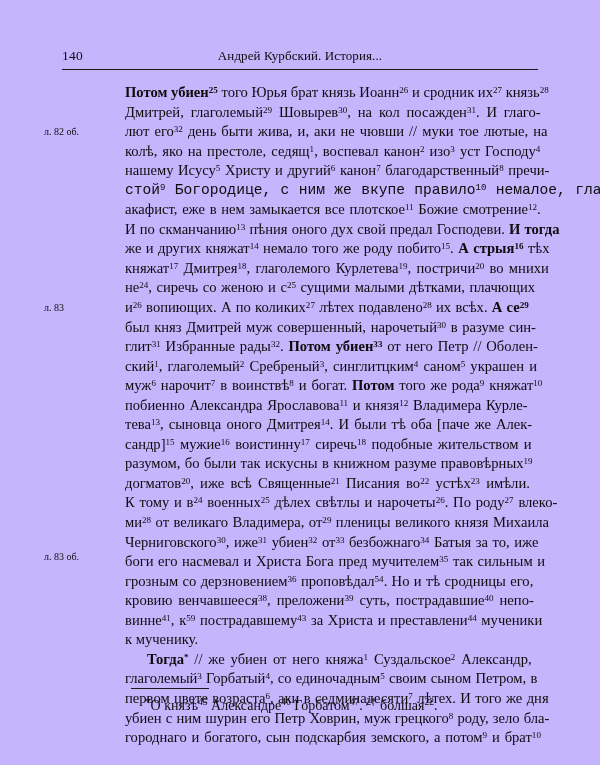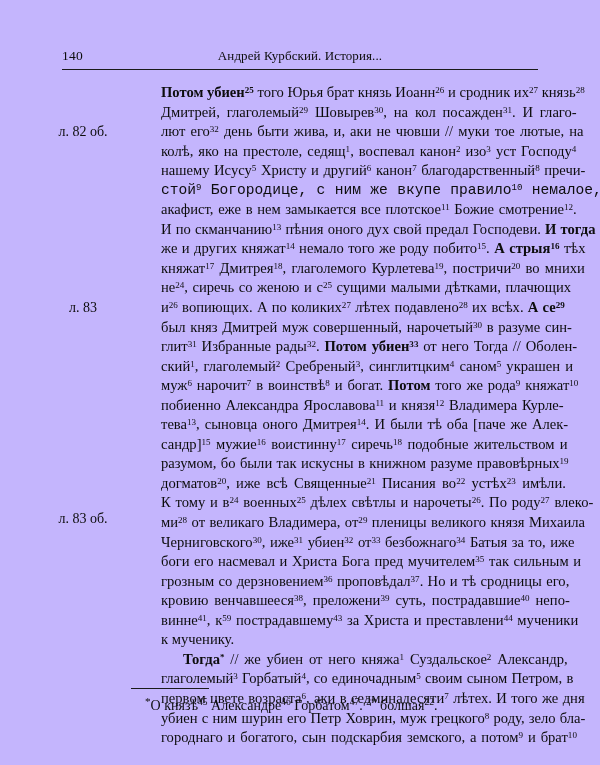--- a/index.html
+++ b/index.html
@@ -59,40 +59,39 @@
     top: 83px;
     width: 413px;
   }
   .line {
     position: relative;
     height: 19.55px;
     font-size: 14.6px;
     line-height: 19.55px;
     white-space: nowrap;
     letter-spacing: 0;
-    margin-left: 36px;
   }
   
   .line span { white-space: pre; }
 
   .b { font-weight: bold; }
   sup {
     font-size: 0.62em;
     vertical-align: 0.48em;
     line-height: 0;
     letter-spacing: 0;
   }
 
   
   .margin-note {
     position: absolute;
     left: 44px;
     width: 78px;
-    text-align: center;
-    font-size: 14px;
+    text-align: left;
+    font-size: 10px;
     line-height: 19.55px;
     white-space: nowrap;
   }
 
   
   .footnote-rule {
     position: absolute;
     left: 131px;
     top: 688px;
     width: 78px;
@@ -129,45 +128,45 @@
       <div class="line" style="word-spacing: 1.4px;"><span>колѣ, яко на престоле, седящ</span><sup>1</sup><span>, воспевал канон</span><sup>2</sup><span> изо</span><sup>3</sup><span> уст Господу</span><sup>4</sup></div>
       <div class="line" style="word-spacing: 0.9px;"><span>нашему Исусу</span><sup>5</sup><span> Христу и другий</span><sup>6</sup><span> канон</span><sup>7</sup><span> благодарственный</span><sup>8</sup><span> пречи-</span></div>
       <div class="line" style="word-spacing: 0.6px; font-family: Liberation Mono, monospace;"><span>стой</span><sup>9</sup><span> Богородице, с ним же вкупе правило</span><sup>10</sup><span> немалое, глаголемое</span></div>
       <div class="line" style="word-spacing: 1px;"><span>акафист, еже в нем замыкается все плотское</span><sup>11</sup><span> Божие смотрение</span><sup>12</sup><span>.</span></div>
       <div class="line" style="word-spacing: 0.5px;"><span>И по скманчанию</span><sup>13</sup><span> пѣния оного дух свой предал Господеви. </span><span class="b">И тогда</span></div>
       <div class="line" style="word-spacing: 0.8px;"><span>же и других княжат</span><sup>14</sup><span> немало того же роду побито</span><sup>15</sup><span>. </span><span class="b">А стрыя</span><sup class="b">16</sup><span> тѣх</span></div>
       <div class="line" style="word-spacing: 1.6px;"><span>княжат</span><sup>17</sup><span> Дмитрея</span><sup>18</sup><span>, глаголемого Курлетева</span><sup>19</sup><span>, постричи</span><sup>20</sup><span> во мнихи</span></div>
       <div class="line" style="word-spacing: 0.9px;"><span>не</span><sup>24</sup><span>, сиречь со женою и с</span><sup>25</sup><span> сущими малыми дѣтками, плачющих</span></div>
       <div class="line" style="word-spacing: 0.6px;"><span>и</span><sup>26</sup><span> вопиющих. А по коликих</span><sup>27</sup><span> лѣтех подавлено</span><sup>28</sup><span> их всѣх. </span><span class="b">А се</span><sup class="b">29</sup></div>
       <div class="line" style="word-spacing: 1px;"><span>был княз Дмитрей муж совершенный, нарочетый</span><sup>30</sup><span> в разуме син-</span></div>
-      <div class="line" style="word-spacing: 1.2px;"><span>глит</span><sup>31</sup><span> Избранные рады</span><sup>32</sup><span>. </span><span class="b">Потом убиен</span><sup class="b">33</sup><span> от него Тогда // Оболен-</span></div>
+      <div class="line" style="word-spacing: 1.2px;"><span>глит</span><sup>31</sup><span> Избранные рады</span><sup>32</sup><span>. </span><span class="b">Потом убиен</span><sup class="b">33</sup><span> от него Петр // Оболен-</span></div>
       <div class="line" style="word-spacing: 1.5px;"><span>ский</span><sup>1</sup><span>, глаголемый</span><sup>2</sup><span> Сребреный</span><sup>3</sup><span>, синглитцким</span><sup>4</sup><span> саном</span><sup>5</sup><span> украшен и</span></div>
       <div class="line" style="word-spacing: 1.2px;"><span>муж</span><sup>6</sup><span> нарочит</span><sup>7</sup><span> в воинствѣ</span><sup>8</sup><span> и богат. </span><span class="b">Потом</span><span> того же рода</span><sup>9</sup><span> княжат</span><sup>10</sup></div>
       <div class="line" style="word-spacing: 1px;"><span>побиенно Александра Ярославова</span><sup>11</sup><span> и князя</span><sup>12</sup><span> Владимера Курле-</span></div>
       <div class="line" style="word-spacing: 1.4px;"><span>тева</span><sup>13</sup><span>, сыновца оного Дмитрея</span><sup>14</sup><span>. И были тѣ оба [паче же Алек-</span></div>
       <div class="line" style="word-spacing: 1.8px;"><span>сандр]</span><sup>15</sup><span> мужие</span><sup>16</sup><span> воистинну</span><sup>17</sup><span> сиречь</span><sup>18</sup><span> подобные жительством и</span></div>
       <div class="line" style="word-spacing: 0.7px;"><span>разумом, бо были так искусны в книжном разуме правовѣрных</span><sup>19</sup></div>
       <div class="line" style="word-spacing: 2.6px;"><span>догматов</span><sup>20</sup><span>, иже всѣ Священные</span><sup>21</sup><span> Писания во</span><sup>22</sup><span> устѣх</span><sup>23</sup><span> имѣли.</span></div>
       <div class="line" style="word-spacing: 1.1px;"><span>К тому и в</span><sup>24</sup><span> военных</span><sup>25</sup><span> дѣлех свѣтлы и нарочеты</span><sup>26</sup><span>. По роду</span><sup>27</sup><span> влеко-</span></div>
       <div class="line" style="word-spacing: 0.8px;"><span>ми</span><sup>28</sup><span> от великаго Владимера, от</span><sup>29</sup><span> пленицы великого князя Михаила</span></div>
       <div class="line" style="word-spacing: 0.9px;"><span>Черниговского</span><sup>30</sup><span>, иже</span><sup>31</sup><span> убиен</span><sup>32</sup><span> от</span><sup>33</sup><span> безбожнаго</span><sup>34</sup><span> Батыя за то, иже</span></div>
       <div class="line" style="word-spacing: 0.9px;"><span>боги его насмевал и Христа Бога пред мучителем</span><sup>35</sup><span> так сильным и</span></div>
-      <div class="line" style="word-spacing: 0.7px;"><span>грозным со дерзновением</span><sup>36</sup><span> проповѣдал</span><sup>37</sup><span>. Но и тѣ сродницы его,</span></div>
+      <div class="line" style="word-spacing: 0.7px;"><span>грозным со дерзновением</span><sup>36</sup><span> проповѣдал</span><sup>54</sup><span>. Но и тѣ сродницы его,</span></div>
       <div class="line" style="word-spacing: 2.4px;"><span>кровию венчавшееся</span><sup>38</sup><span>, преложени</span><sup>39</sup><span> суть, пострадавшие</span><sup>40</sup><span> непо-</span></div>
       <div class="line" style="word-spacing: 1px;"><span>винне</span><sup>41</sup><span>, к</span><sup>59</sup><span> пострадавшему</span><sup>43</sup><span> за Христа и преставлени</span><sup>44</sup><span> мученики</span></div>
       <div class="line" style="word-spacing: 0px;"><span>к мученику.</span></div>
       <div class="line" style="word-spacing: 2.2px; text-indent: 22px;"><span class="b">Тогда</span><sup class="b">*</sup><span> // же убиен от него княжа</span><sup>1</sup><span> Суздальское</span><sup>2</sup><span> Александр,</span></div>
       <div class="line" style="word-spacing: 0.6px;"><span>глаголемый</span><sup>3</sup><span> Горбатый</span><sup>4</sup><span>, со единочадным</span><sup>5</sup><span> своим сыном Петром, в</span></div>
       <div class="line" style="word-spacing: 0.7px;"><span>первом цвете возраста</span><sup>6</sup><span>, аки в седминадесяти</span><sup>7</sup><span> лѣтех. И того же дня</span></div>
       <div class="line" style="word-spacing: 0.5px;"><span>убиен с ним шурин его Петр Ховрин, муж грецкого</span><sup>8</sup><span> роду, зело бла-</span></div>
       <div class="line" style="word-spacing: 1.2px;"><span>городнаго и богатого, сын подскарбия земского, а потом</span><sup>9</sup><span> и брат</span><sup>10</sup></div>
     </div>
 
   <div id="margin-layer">
       <div class="margin-note" style="top: 122.1px;">л. 82 об.</div>
       <div class="margin-note" style="top: 298.05px;">л. 83</div>
-      <div class="margin-note" style="top: 509px;">л. 83 об.</div>
+      <div class="margin-note" style="top: 547px;">л. 83 об.</div>
     </div>
 
   <div class="footnote-rule"></div>
   <div class="footnote" id="footnote"><span class="star">*</span><span>О князѣ</span><sup>45</sup><span> Александре</span><sup>46</sup><span> Горбатом</span><sup>47</sup><span>.  </span><sup>2</sup><span class="star">*</span><span> болшая</span><sup>22</sup><span>.</span></div>
 
 </div>
 
 </body></html>

